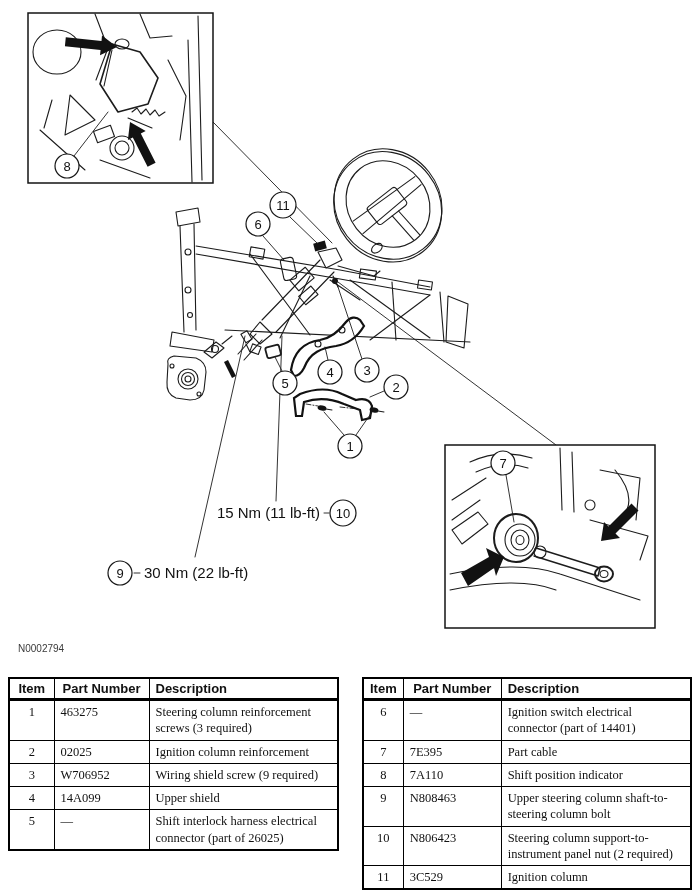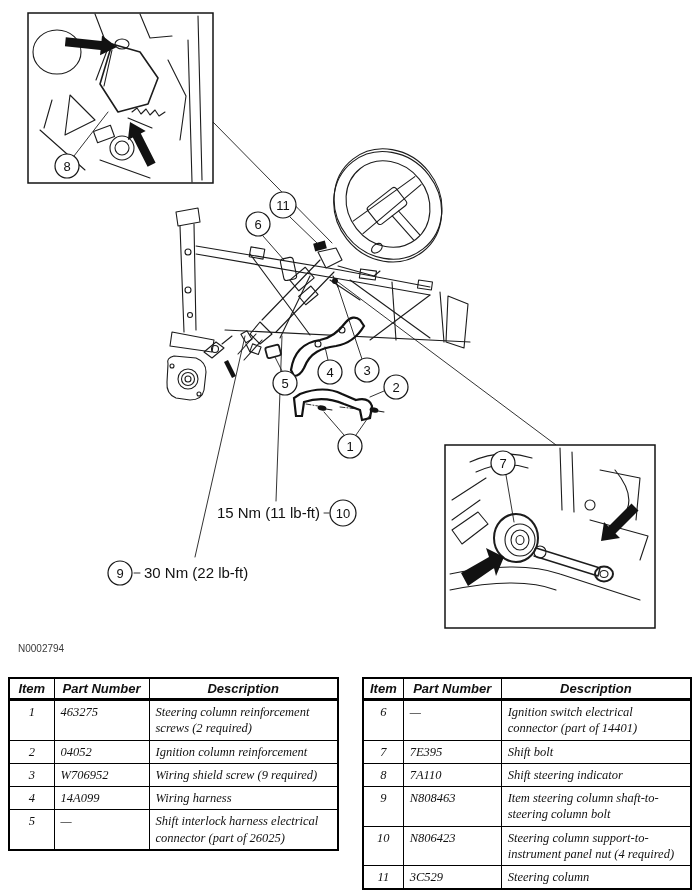--- a/index.html
+++ b/index.html
@@ -11,26 +11,26 @@
   .thin{stroke-width:0.9;}
   .thick{fill:#fff;stroke:#111;stroke-width:2.2;}
   .solid{fill:#121212;stroke:none;}
   .boxframe{fill:#fff;stroke:#141414;stroke-width:1.5;}
   .callout circle{fill:#fff;stroke:#161616;stroke-width:1.2;}
   .callout text{font-family:"Liberation Sans",sans-serif;font-size:13px;fill:#111;
                 text-anchor:middle;}
   .torque{font-family:"Liberation Sans",sans-serif;font-size:15px;fill:#111;}
   .figid{font-family:"Liberation Sans",sans-serif;font-size:10px;fill:#3a3a3a;}
   .parts-table{position:absolute;}
-  .parts-table table{border-collapse:collapse;table-layout:fixed;background:#fff;font-style:italic;}
+  .parts-table table{border-collapse:collapse;table-layout:fixed;background:#fff;}
   .parts-table table{border:2px solid #000;}
   .parts-table td,.parts-table th{border:1px solid #000;vertical-align:top;}
   .parts-table th{font-family:"Liberation Sans",sans-serif;font-size:13px;font-weight:bold;
                   padding:2px 6px;border-bottom:3px solid #000;text-align:center;}
-  .parts-table th.desc{text-align:center;}
+  .parts-table th.desc{text-align:left;}
   .parts-table td{font-family:"Liberation Serif",serif;font-size:12.5px;line-height:1.3;
                   padding:3px 6px;}
   .parts-table td.item{text-align:center;}
 </style>
 </head>
 <body>
 
 <div id="stage">
 
 <svg width="692" height="676" viewBox="0 0 692 676">
@@ -267,36 +267,36 @@
         </colgroup>
       <tbody>
           <tr>
         <th>Item</th>
         <th>Part Number</th>
         <th class="desc">Description</th>
       </tr>
       <tr>
         <td class="item">1</td>
         <td>463275</td>
-        <td>Steering column reinforcement screws (2 required)</td>
+        <td>Steering column reinforcement screws (3 required)</td>
       </tr>
       <tr>
         <td class="item">2</td>
-        <td>04052</td>
+        <td>02025</td>
         <td>Ignition column reinforcement</td>
       </tr>
       <tr>
         <td class="item">3</td>
         <td>W706952</td>
         <td>Wiring shield screw (9 required)</td>
       </tr>
       <tr>
         <td class="item">4</td>
         <td>14A099</td>
-        <td>Wiring harness</td>
+        <td>Upper shield</td>
       </tr>
       <tr>
         <td class="item">5</td>
         <td>—</td>
         <td>Shift interlock harness electrical connector (part of 26025)</td>
       </tr>
     </tbody>
       </table>
   </div>
 
@@ -314,39 +314,39 @@
         <th class="desc">Description</th>
       </tr>
       <tr>
         <td class="item">6</td>
         <td>—</td>
         <td>Ignition switch electrical connector (part of 14401)</td>
       </tr>
       <tr>
         <td class="item">7</td>
         <td>7E395</td>
-        <td>Shift bolt</td>
+        <td>Part cable</td>
       </tr>
       <tr>
         <td class="item">8</td>
         <td>7A110</td>
-        <td>Shift steering indicator</td>
+        <td>Shift position indicator</td>
       </tr>
       <tr>
         <td class="item">9</td>
         <td>N808463</td>
-        <td>Item steering column shaft-to-steering column bolt</td>
+        <td>Upper steering column shaft-to-steering column bolt</td>
       </tr>
       <tr>
         <td class="item">10</td>
         <td>N806423</td>
-        <td>Steering column support-to-instrument panel nut (4 required)</td>
+        <td>Steering column support-to-instrument panel nut (2 required)</td>
       </tr>
       <tr>
         <td class="item">11</td>
         <td>3C529</td>
-        <td>Steering column</td>
+        <td>Ignition column</td>
       </tr>
     </tbody>
       </table>
   </div>
 
 </div>
 
 </body></html>

